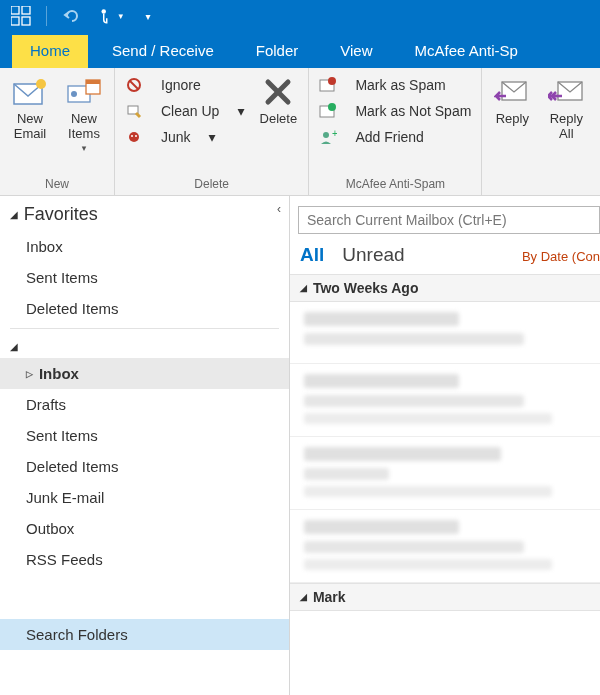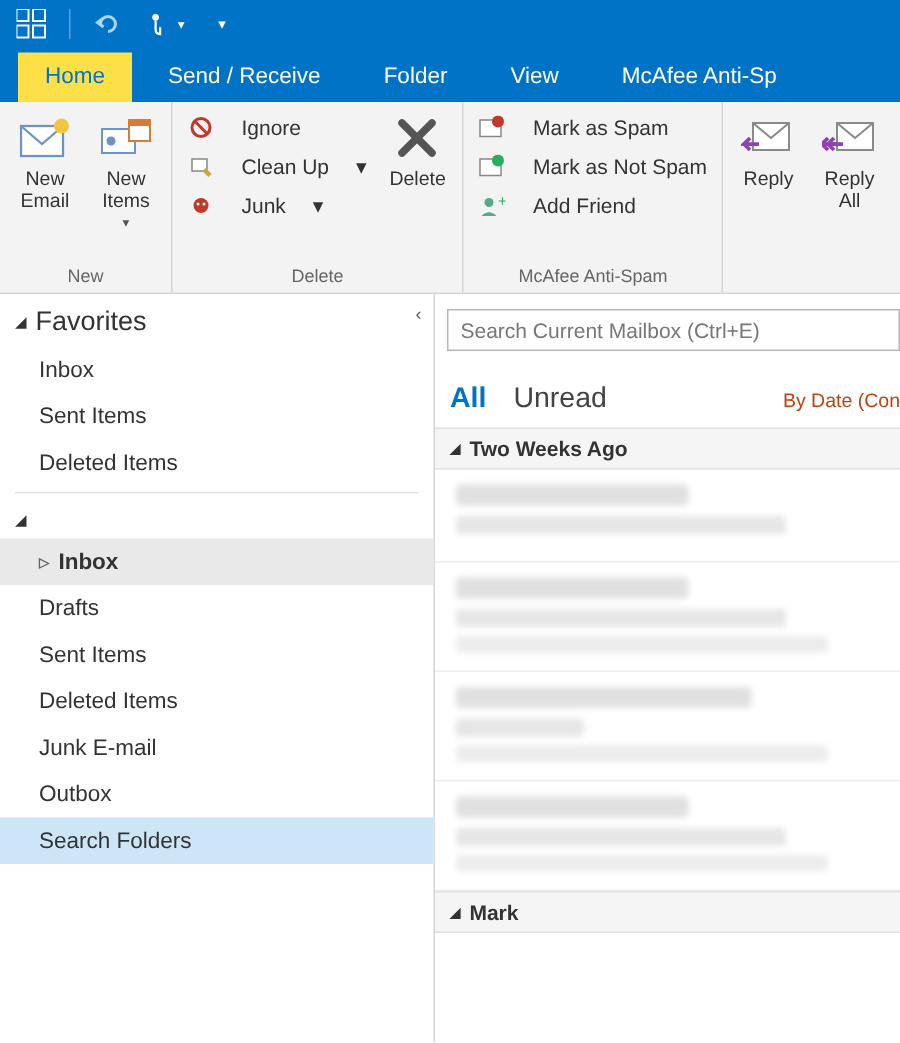--- a/index.html
+++ b/index.html
@@ -21,26 +21,26 @@
 .rlist { display: flex; flex-direction: column; gap: 4px; padding: 2px 0; }
 .ritem { display: flex; align-items: center; gap: 18px; padding: 2px 4px; cursor: pointer; font-size: 14px; white-space: nowrap; }
 .ritem .sicon { width: 18px; height: 18px; display: flex; align-items: center; justify-content: center; font-size: 14px; }
 .body { display: flex; height: calc(695px - 32px - 36px - 128px); }
 .nav { width: 290px; border-right: 1px solid #d6d6d6; overflow: hidden; position: relative; }
 .nav .collapse { position: absolute; top: 6px; right: 8px; font-size: 12px; color: #555; cursor: pointer; }
 .navhdr { display: flex; align-items: center; gap: 6px; padding: 8px 10px 6px; font-size: 18px; }
 .navhdr .tri { font-size: 10px; }
 .navlist .navitem { padding: 7px 10px 7px 26px; font-size: 15px; cursor: pointer; }
 .navlist .navitem.folder { padding-left: 26px; display:flex; align-items:center; gap:6px; }
-.navlist .navitem.selected { background: #cde6f7; }
+.navlist .navitem.selected { background: #cde6f7; margin-top: 44px; }
 .navlist .navitem .tri { font-size: 9px; color: #666; }
 .navlist hr { border: none; border-top: 1px solid #e2e2e2; margin: 4px 10px; }
 .blurtext { color: transparent; text-shadow: 0 0 8px rgba(80,80,80,0.9); user-select: none; }
 .main { flex: 1; display: flex; flex-direction: column; }
-.search { margin: 10px 0 19px 8px; height: 28px; border: 1px solid #b7b7b7; display: flex; align-items: center; padding: 0 8px; color: #777; font-size: 14px; }
+.search { margin: 10px 0 8px 8px; height: 28px; border: 1px solid #b7b7b7; display: flex; align-items: center; padding: 0 8px; color: #777; font-size: 14px; }
 .filters { display: flex; align-items: baseline; gap: 18px; padding: 2px 0 8px 10px; }
 .filters .f { font-size: 19px; color: #444; cursor: pointer; }
 .filters .f.active { color: #0173c7; font-weight: bold; }
 .filters .spacer { flex: 1; }
 .filters .sort { font-size: 13px; color: #c2410c; white-space: nowrap; }
 .grouphdr { background: #f5f5f5; border-top: 1px solid #e2e2e2; border-bottom: 1px solid #e2e2e2; padding: 5px 10px; font-size: 14px; font-weight: bold; display: flex; align-items: center; gap: 6px; }
 .grouphdr .tri { font-size: 9px; }
 .msg { padding: 10px 14px 12px; border-bottom: 1px solid #eee; }
 .msg .l1 { height: 14px; width: 55%; background: #e0e0e0; border-radius: 3px; filter: blur(2px); margin-bottom: 7px; }
 .msg .l2 { height: 12px; width: 78%; background: #e6e6e6; border-radius: 3px; filter: blur(2px); margin-bottom: 6px; }
@@ -250,20 +250,21 @@
     <div class="navlist">
       <div class="navitem folder" style="background:#e9e9e9;font-weight:600;">
         <span class="tri">▷</span>
         <span>Inbox</span>
       </div>
       <div class="navitem">Drafts</div>
       <div class="navitem">Sent Items</div>
       <div class="navitem">Deleted Items</div>
       <div class="navitem">Junk E-mail</div>
       <div class="navitem">Outbox</div>
+      <div class="navitem">RSS Feeds</div>
       <div class="navitem selected">Search Folders</div>
     </div>
   </div>
 
   <div class="main">
     <div class="search">
       <span>Search Current Mailbox (Ctrl+E)</span>
     </div>
     <div class="filters">
       <span class="f active">All</span>

